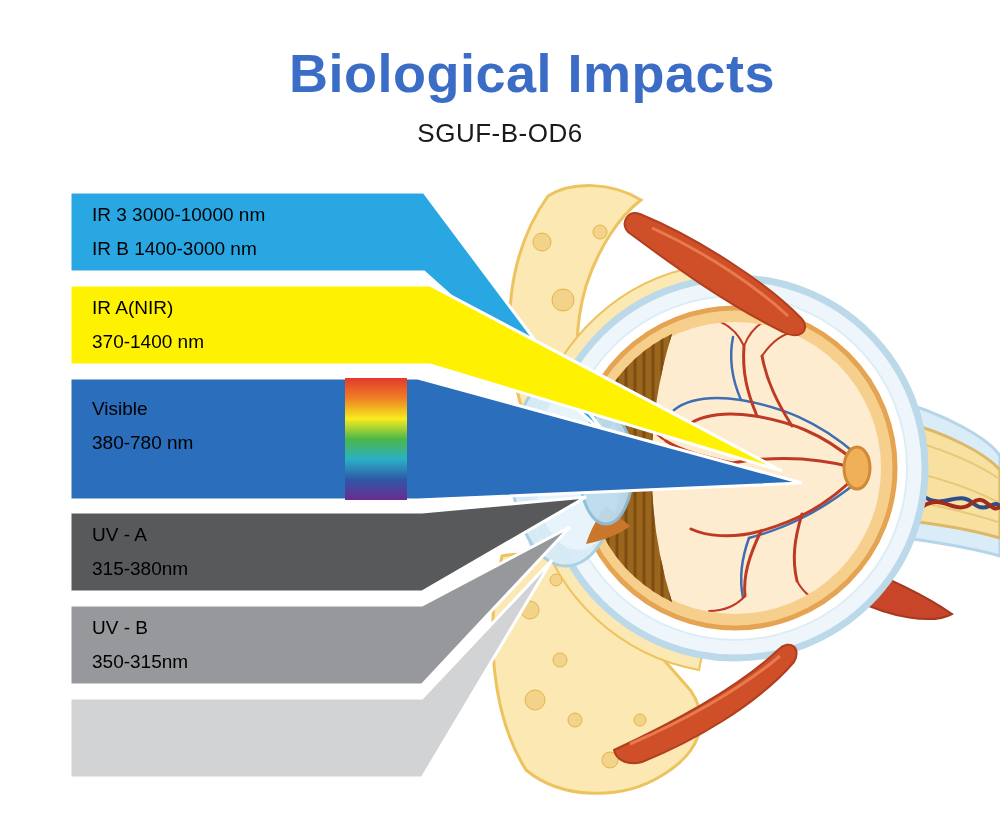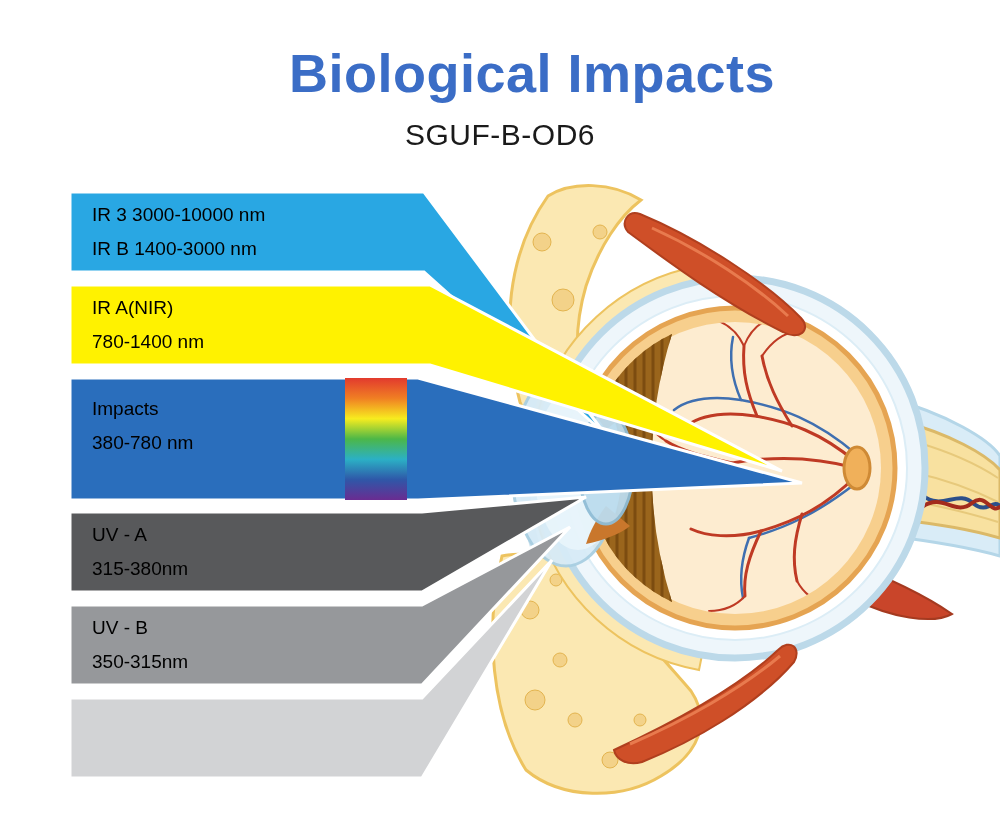--- a/index.html
+++ b/index.html
@@ -6,21 +6,21 @@
   .canvas{
     position:relative;width:1000px;height:834px;background:#ffffff;
     font-family:"Liberation Sans",sans-serif;overflow:hidden;
   }
   .title{
     position:absolute;top:42px;left:0;width:100%;text-align:center;
     font-size:54px;font-weight:800;letter-spacing:.5px;color:#3b6dc6;
   }
   .subtitle{
     position:absolute;top:118px;left:0;width:100%;text-align:center;
-    font-size:30px;color:#1a1a1a;letter-spacing:.5px;
+    font-size:26px;color:#1a1a1a;letter-spacing:.5px;
   }
   svg.scene{position:absolute;left:0;top:0;}
   .band-label{position:absolute;left:92px;font-size:19px;line-height:34px;color:#000;}
   .band-label span{display:block;white-space:nowrap;}
   .bl1{top:198px}.bl2{top:291px}.bl3{top:392px}.bl4{top:518px}.bl5{top:611px}.bl6{top:704px}
 </style>
 </head>
 <body>
 
 <div class="canvas">
@@ -163,24 +163,24 @@
     <polygon points="70,605 422,605 570,527 422,685 70,685" stroke="#ffffff" stroke-width="3" fill="#96989b"></polygon>
     <polygon points="70,698 422,698 552,560 422,778 70,778" stroke="#ffffff" stroke-width="3" fill="#d2d3d5"></polygon>
   </svg>
 
   <div class="band-label bl1">
     <span>IR 3 3000-10000 nm</span>
     <span>IR B 1400-3000 nm</span>
   </div>
   <div class="band-label bl2">
     <span>IR A(NIR)</span>
-    <span>780-1400 nm</span>
+    <span>370-1400 nm</span>
   </div>
   <div class="band-label bl3">
-    <span>Impacts</span>
+    <span>Visible</span>
     <span>380-780 nm</span>
   </div>
   <div class="band-label bl4">
     <span>UV - A</span>
     <span>315-380nm</span>
   </div>
   <div class="band-label bl5">
     <span>UV - B</span>
     <span>350-315nm</span>
   </div>

